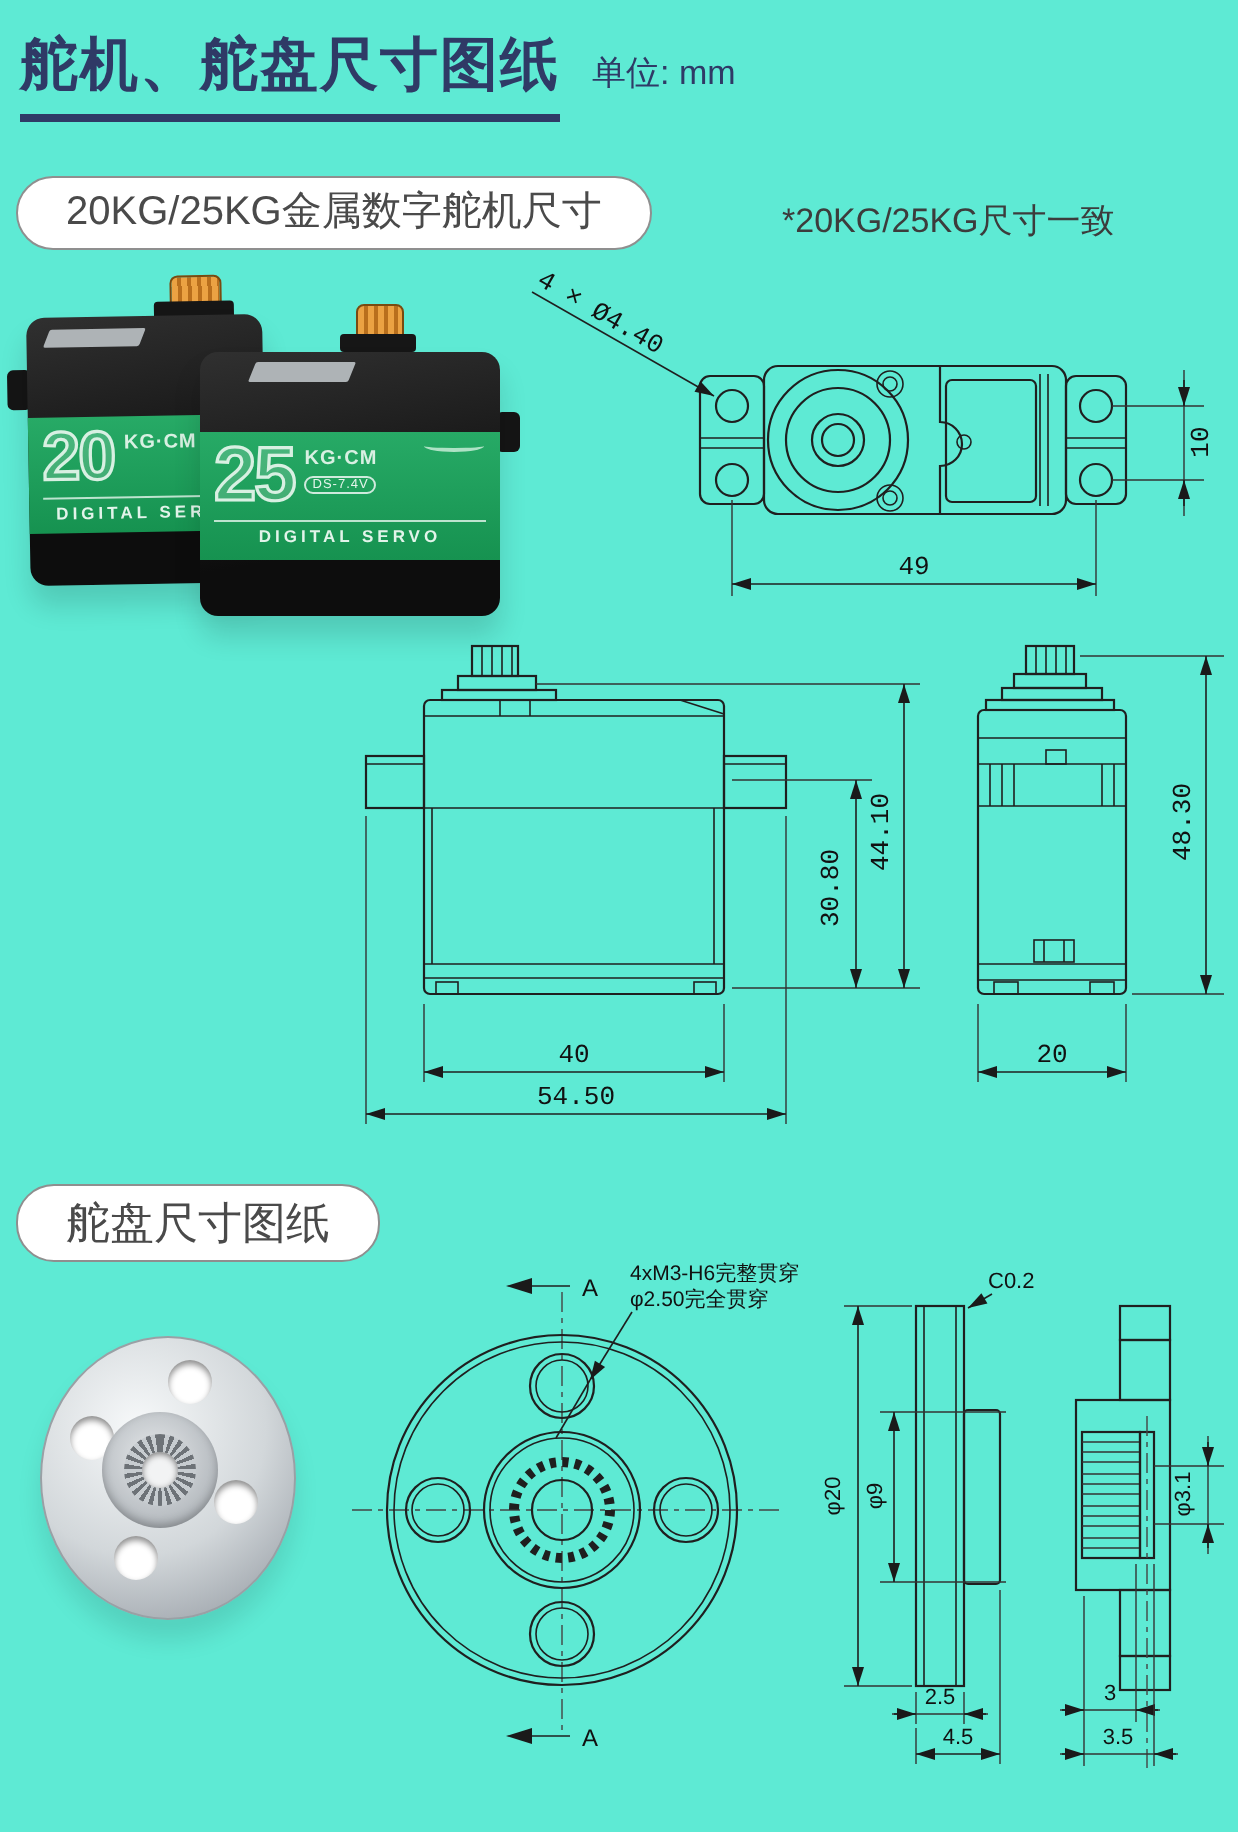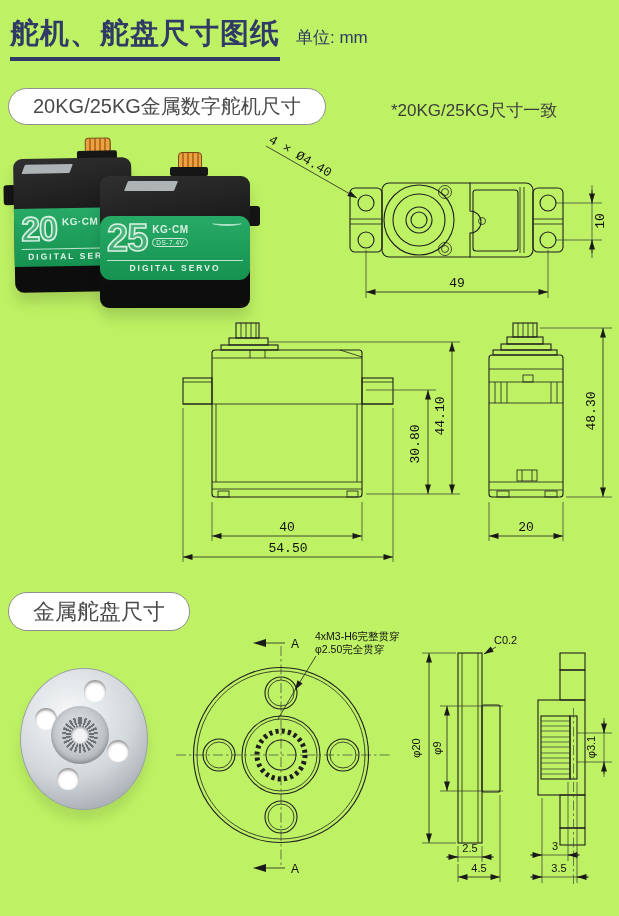--- a/index.html
+++ b/index.html
@@ -1,16 +1,16 @@
 <!DOCTYPE html>
 <html><head>
 <meta charset="utf-8">
 <style>
   html,body{margin:0;padding:0;background:#fff;}
-  #canvas{position:relative;width:619px;height:916px;background:#bef264;overflow:hidden;
+  #canvas{position:relative;width:619px;height:916px;background:#5eead4;overflow:hidden;
           font-family:"Liberation Sans",sans-serif;}
 
   
   .titlerow{position:absolute;left:10px;top:18px;display:flex;align-items:baseline;gap:16px;}
   .titlerow h1{margin:0;font-size:29px;font-weight:bold;color:#2f3a66;letter-spacing:1px;
                display:inline-block;border-bottom:4px solid #2f3a66;padding-bottom:7px;line-height:1.1;}
   .unit{font-size:17px;color:#2f3a66;font-weight:normal;}
 
   
   .pill{position:absolute;border:1.5px solid #8f8f8f;border-radius:19px;color:#4a4a4a;
@@ -106,35 +106,35 @@
     </div>
   </div>
 
   <div class="servo" id="servo25">
     <div class="ear" style="right:-8px;top:56px;width:12px;height:20px;"></div>
     <div class="gear" style="left:78px;top:2px;width:22px;height:18px;"></div>
     <div class="collar" style="left:70px;top:17px;width:38px;height:9px;"></div>
     <div class="sbody" style="left:0;top:26px;width:150px;height:132px;">
       <div class="toplabel" style="left:26px;top:5px;width:50px;height:10px;"></div>
     </div>
-    <div class="band" style="left:0;top:66px;width:150px;height:64px;border-radius:11px;">
+    <div class="band" style="left:0;top:66px;width:150px;height:64px;">
       <div class="brandmark"></div>
       <div class="bandrow">
         <span class="num">25</span>
         <span class="bandcol">
           <span class="kgcm">KG·CM</span>
           <span class="badge">DS-7.4V</span>
         </span>
       </div>
       <div class="bandsep"></div>
       <div class="caption">DIGITAL SERVO</div>
     </div>
   </div>
 
-  <div class="pill" id="pill2">金属舵盘尺寸</div>
+  <div class="pill" id="pill2">舵盘尺寸图纸</div>
 
   <div id="discphoto">
     <div class="plate"></div>
     <div class="ph" style="left:64px;top:14px;"></div>
     <div class="ph" style="left:15px;top:42px;"></div>
     <div class="ph" style="left:37px;top:102px;"></div>
     <div class="ph" style="left:87px;top:74px;"></div>
     <div class="hub"></div>
     <div class="splinering"></div>
     <div class="chole"></div>

